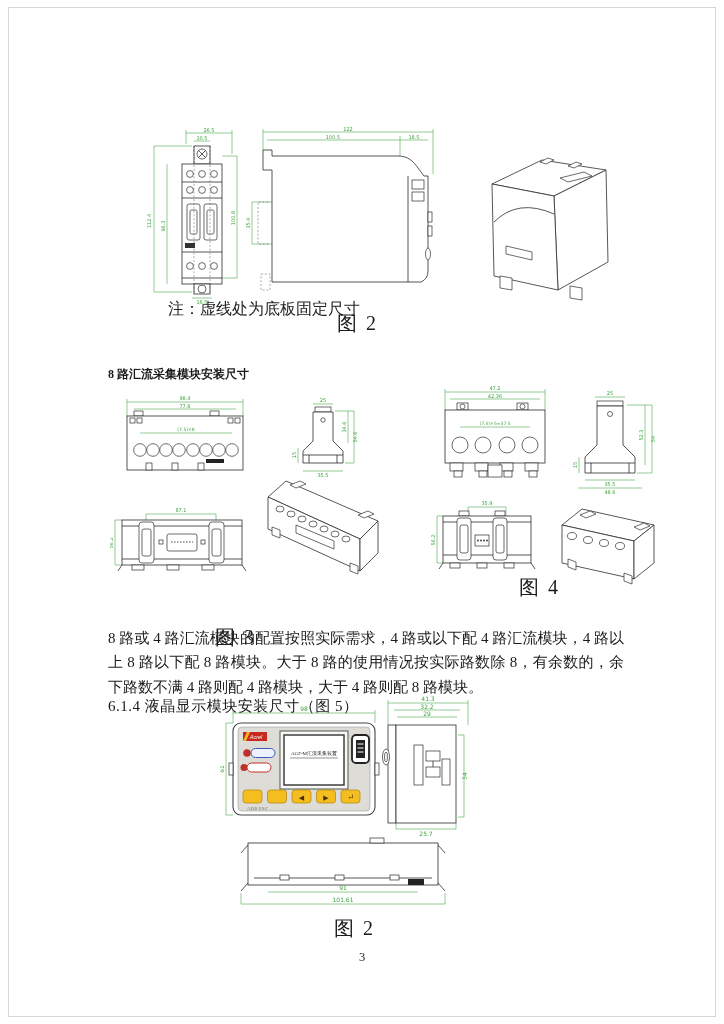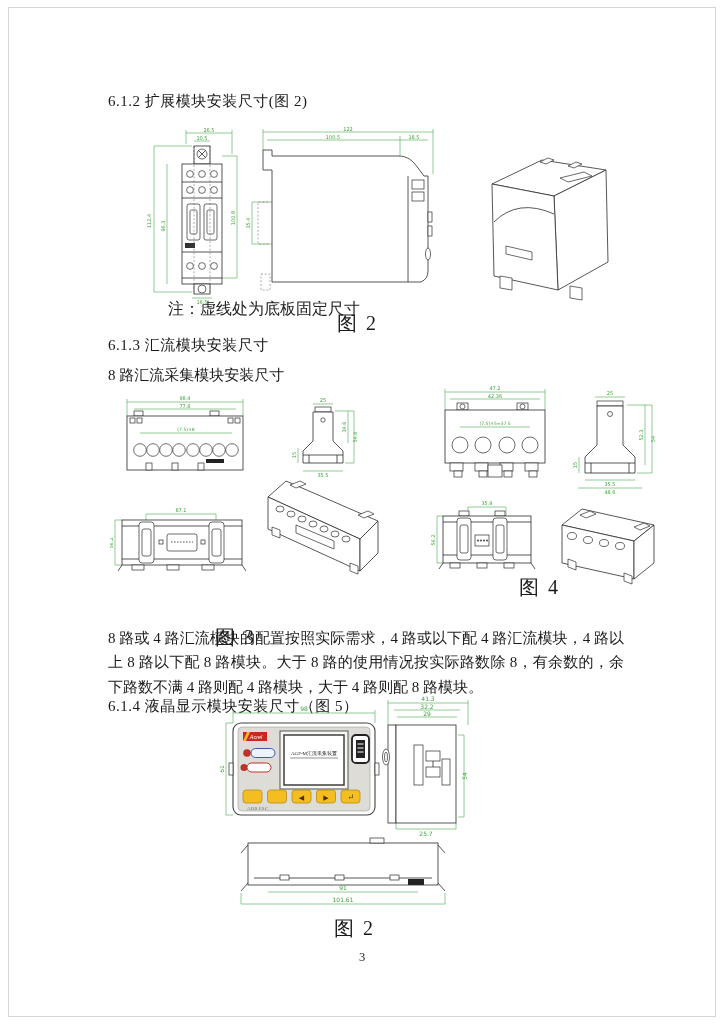--- a/index.html
+++ b/index.html
@@ -1,42 +1,41 @@
 <!DOCTYPE html>
 <html><head>
 <meta charset="utf-8">
 <style>
   html,body{margin:0;padding:0;background:#888;}
   .page{position:relative;width:724px;height:1024px;background:#fff;overflow:hidden;
         font-family:"Liberation Serif","DejaVu Serif",serif;color:#1a1a1a;}
   .page-frame{position:absolute;left:8px;top:7px;right:8px;bottom:7px;border:1px solid #d6d6d6;}
   .abs{position:absolute;}
   .h2{font-size:15px;letter-spacing:.5px;}
-  .subtt{font-size:15px;}
+  .subtt{font-size:12px;font-weight:bold;}
   .note{font-size:16px;color:#222;}
   .cap{font-size:20px;letter-spacing:2px;}
   .para{font-size:15px;line-height:1.62;text-align:justify;}
   .pnum{font-size:12.5px;text-align:center;width:724px;}
   
   .ln{stroke:#2c2c2c;stroke-width:.8;fill:none;}
   .fw{fill:#fff;stroke:#2c2c2c;stroke-width:.8;}
   .fg{fill:#fff;stroke:#2c2c2c;stroke-width:.7;}
   .dm{stroke:#3da23d;stroke-width:.55;fill:none;}
   .dsh{stroke:#555;stroke-width:.5;stroke-dasharray:2 1.8;fill:none;}
   text.dim{font:5px "DejaVu Sans",sans-serif;fill:#3da23d;}
   text.dim6{font:6px "DejaVu Sans",sans-serif;fill:#3da23d;}
   text.micro{font:4.5px "DejaVu Sans",sans-serif;fill:#3da23d;}
 </style>
 </head>
 <body>
 
 <div class="page">
   <div class="page-frame"></div>
 
-  <div class="abs h2" style="left:108px;top:92px;">6.1.2 扩展模块安装尺寸(图 2)</div>
 
   <svg class="abs" style="left:140px;top:126px;" width="490" height="180" viewBox="0 0 490 180">
 
     <g>
       <line class="dm" x1="46" y1="7" x2="92" y2="7"></line>
         <line class="dm" x1="46" y1="4" x2="46" y2="18"></line>
         <line class="dm" x1="92" y1="4" x2="92" y2="28"></line>
       <text class="dim" x="69" y="5.5" text-anchor="middle">26.5</text>
       <line class="dm" x1="54" y1="15" x2="70" y2="15"></line>
       <text class="dim" x="62" y="13.5" text-anchor="middle">10.5</text>
@@ -116,21 +115,20 @@
       <polygon class="fg" points="420,52 444,46 452,50 428,56"></polygon>
       <polygon class="fg" points="366,120 392,126 392,134 366,128"></polygon>
       <polygon class="fg" points="360,150 360,162 372,164 372,152"></polygon>
       <polygon class="fg" points="430,160 430,172 442,174 442,162"></polygon>
     </g>
   </svg>
 
   <div class="abs note" style="left:168px;top:299px;">注：虚线处为底板固定尺寸</div>
   <div class="abs cap" style="left:337px;top:310px;">图  2</div>
 
-  <div class="abs h2" style="left:108px;top:336px;">6.1.3 汇流模块安装尺寸</div>
   <div class="abs subtt" style="left:108px;top:366px;">8 路汇流采集模块安装尺寸</div>
 
   <svg class="abs" style="left:110px;top:393px;" width="310" height="200" viewBox="0 0 310 200">
     <g>
       <line class="dm" x1="17" y1="9" x2="133" y2="9"></line>
         <line class="dm" x1="17" y1="6" x2="17" y2="23"></line>
         <line class="dm" x1="133" y1="6" x2="133" y2="23"></line>
       <text class="dim" x="75" y="7" text-anchor="middle">98.4</text>
       <line class="dm" x1="24" y1="16" x2="126" y2="16"></line>
       <text class="dim" x="75" y="14.5" text-anchor="middle">77.8</text>

